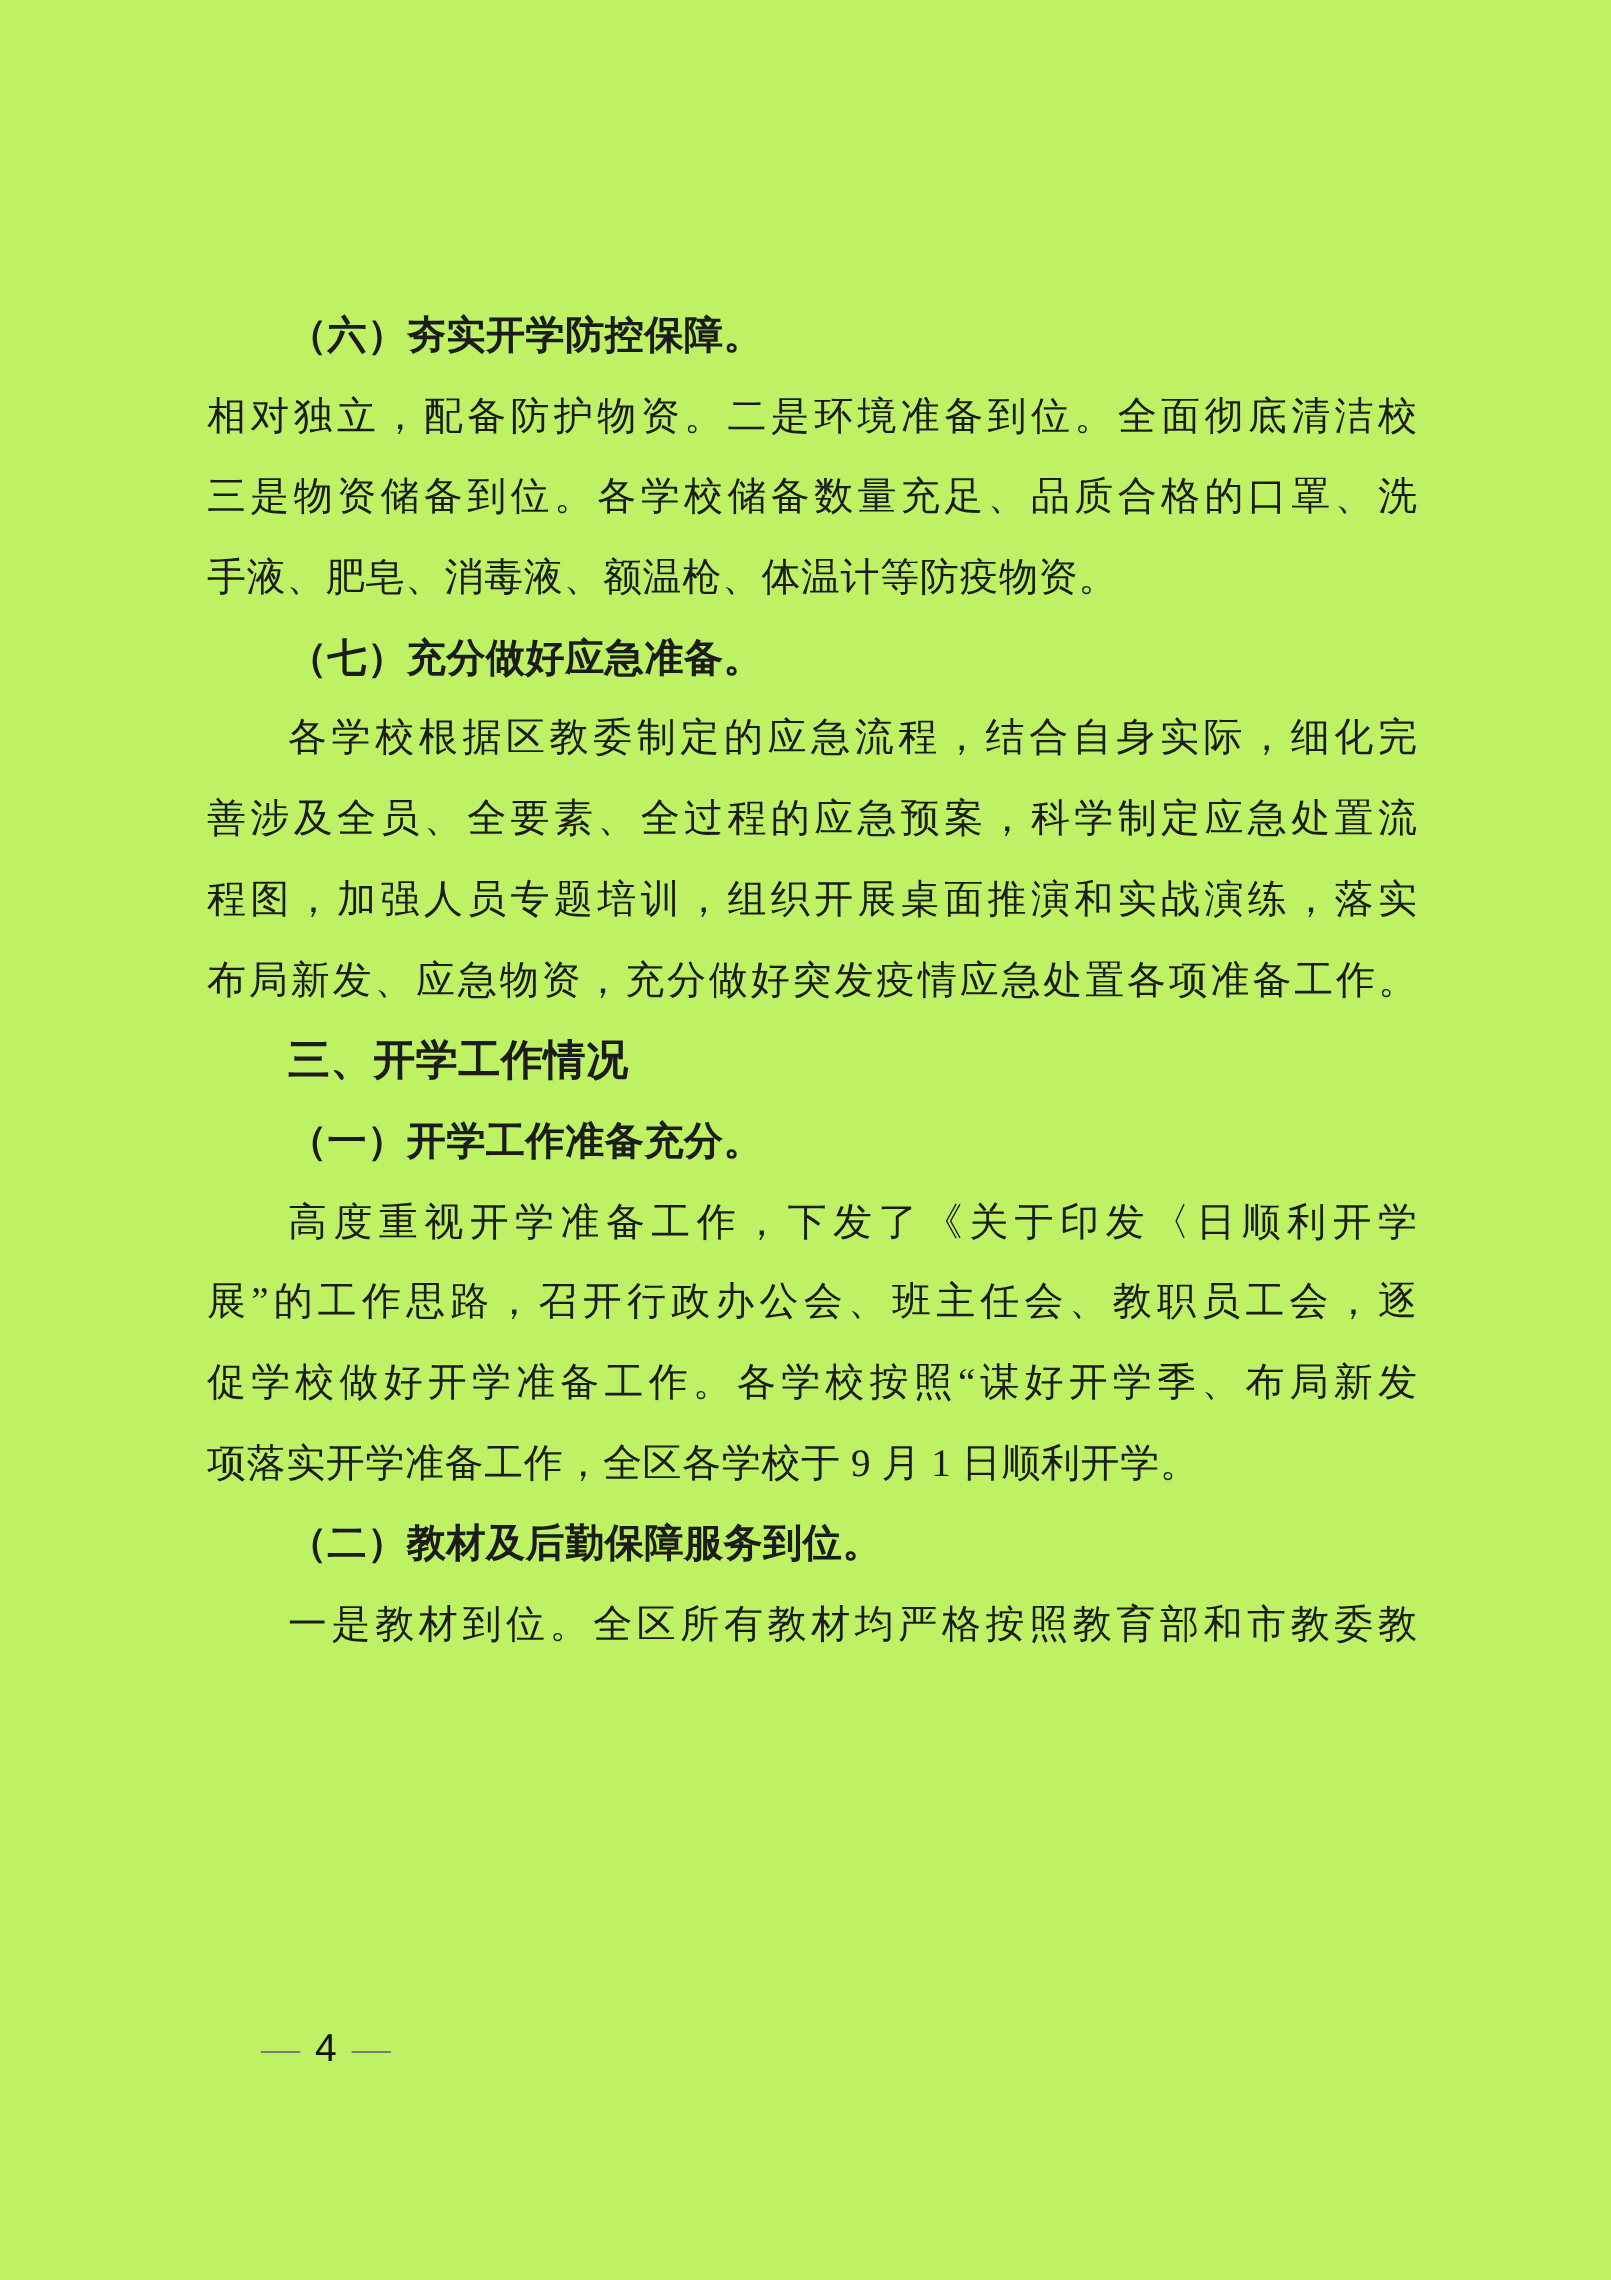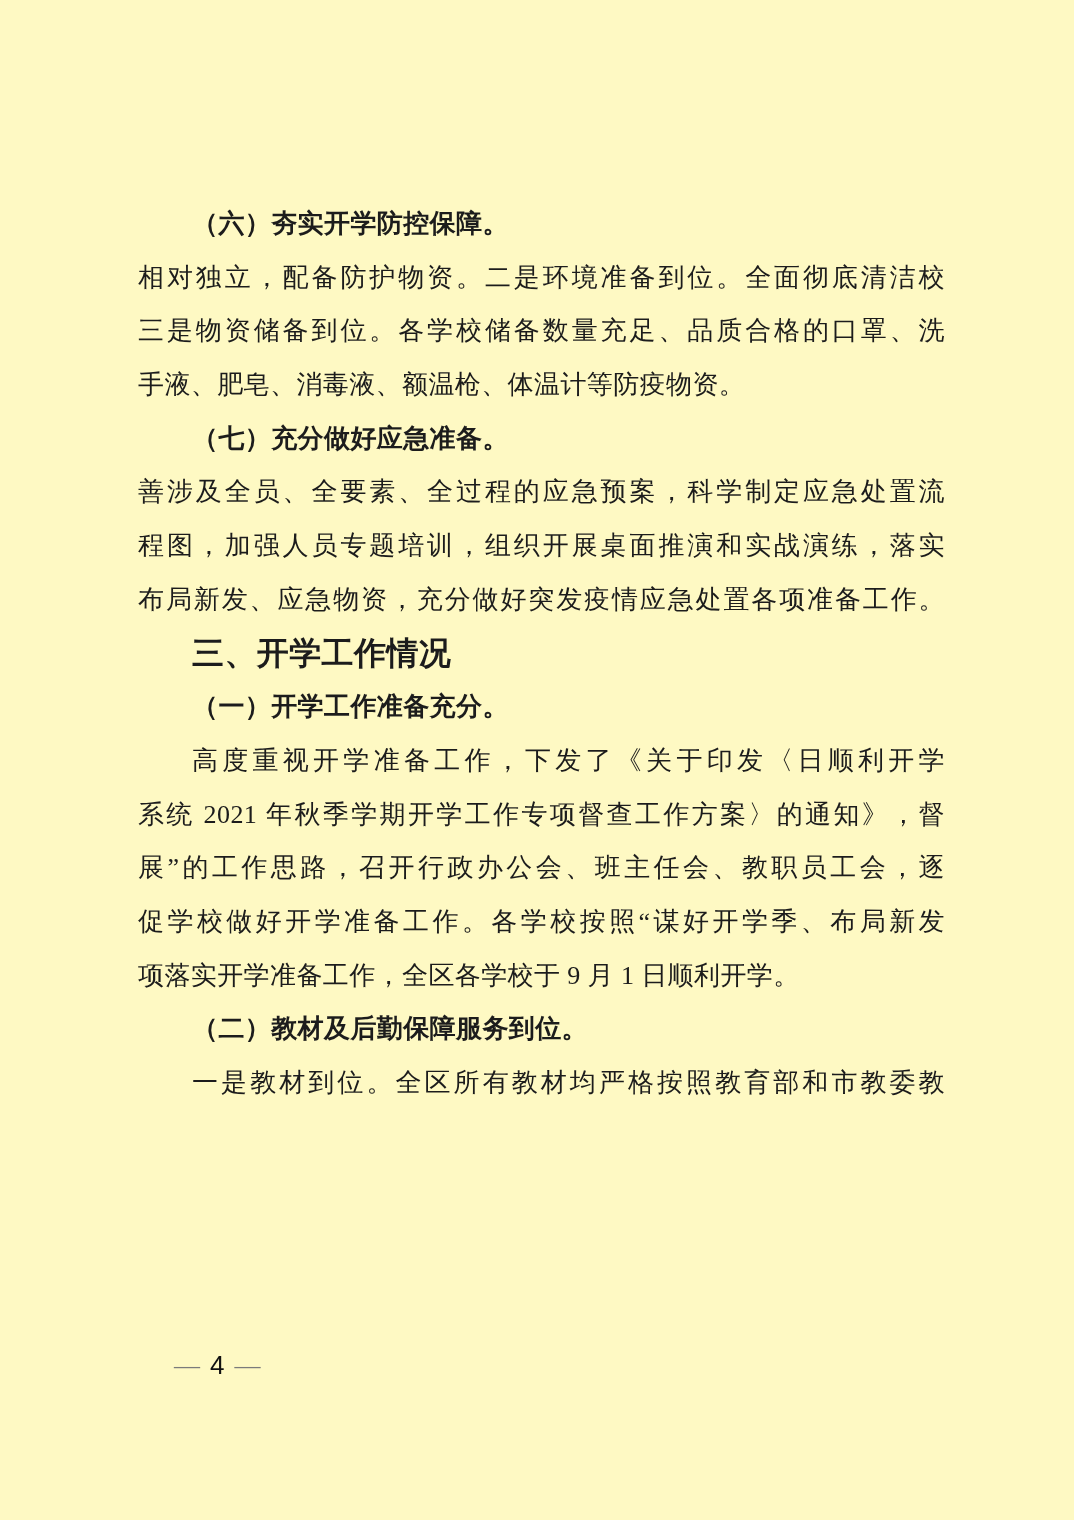--- a/index.html
+++ b/index.html
@@ -6,21 +6,21 @@
   html, body {
     width: 1074px; height: 1520px;
     background: #ffffff;
     font-family: "Liberation Serif", "DejaVu Serif", serif;
     color: #1c1c1c;
     overflow: hidden;
   }
   .page {
     position: relative;
     width: 1074px; height: 1520px;
-    background: #fef9c3;
+    background: #bef264;
   }
   .content {
     position: absolute;
     left: 138px; top: 197px;
     width: 807px;
   }
   .line {
     height: 53.7px;
     line-height: 53.7px;
     font-size: 26px;
@@ -32,21 +32,21 @@
     text-align: justify;
     text-align-last: justify;
   }
   .indent { text-indent: 54px; }
   .kai {
     font-weight: bold;
   }
   .hei {
     font-family: "Liberation Sans", "DejaVu Sans", sans-serif;
     font-weight: bold;
-    font-size: 32px;
+    font-size: 28px;
   }
   .footer {
     position: absolute;
     left: 168px; top: 1345px;
     height: 40px; line-height: 40px;
     font-size: 26px;
     color: #111111;
   }
   .footer .dash { color: #7b7b7b; padding: 0 6px; }
   .footer .num { color: #111111; padding: 0 4px; font-family: "Liberation Sans", "DejaVu Sans", sans-serif; }
@@ -54,27 +54,27 @@
 </head>
 <body>
 
 <div class="page">
   <div class="content">
     <div class="line kai indent">（六）夯实开学防控保障。</div>
     <div class="line just">相对独立，配备防护物资。二是环境准备到位。全面彻底清洁校</div>
     <div class="line just">三是物资储备到位。各学校储备数量充足、品质合格的口罩、洗</div>
     <div class="line">手液、肥皂、消毒液、额温枪、体温计等防疫物资。</div>
     <div class="line kai indent">（七）充分做好应急准备。</div>
+    <div class="line just indent">各学校根据区教委制定的应急流程，结合自身实际，细化完</div>
     <div class="line just">善涉及全员、全要素、全过程的应急预案，科学制定应急处置流</div>
     <div class="line just">程图，加强人员专题培训，组织开展桌面推演和实战演练，落实</div>
     <div class="line just">布局新发、应急物资，充分做好突发疫情应急处置各项准备工作。</div>
     <div class="line hei indent">三、开学工作情况</div>
     <div class="line kai indent">（一）开学工作准备充分。</div>
     <div class="line just indent">高度重视开学准备工作，下发了《关于印发〈日顺利开学</div>
-    <div class="line just">系统 2021 年秋季学期开学工作专项督查工作方案〉的通知》，督</div>
     <div class="line just">展”的工作思路，召开行政办公会、班主任会、教职员工会，逐</div>
     <div class="line just">促学校做好开学准备工作。各学校按照“谋好开学季、布局新发</div>
     <div class="line">项落实开学准备工作，全区各学校于 9 月 1 日顺利开学。</div>
     <div class="line kai indent">（二）教材及后勤保障服务到位。</div>
     <div class="line just indent">一是教材到位。全区所有教材均严格按照教育部和市教委教</div>
   </div>
 
   <div class="footer">
     <span class="dash">—</span><span class="num">4</span><span class="dash">—</span>
   </div>

